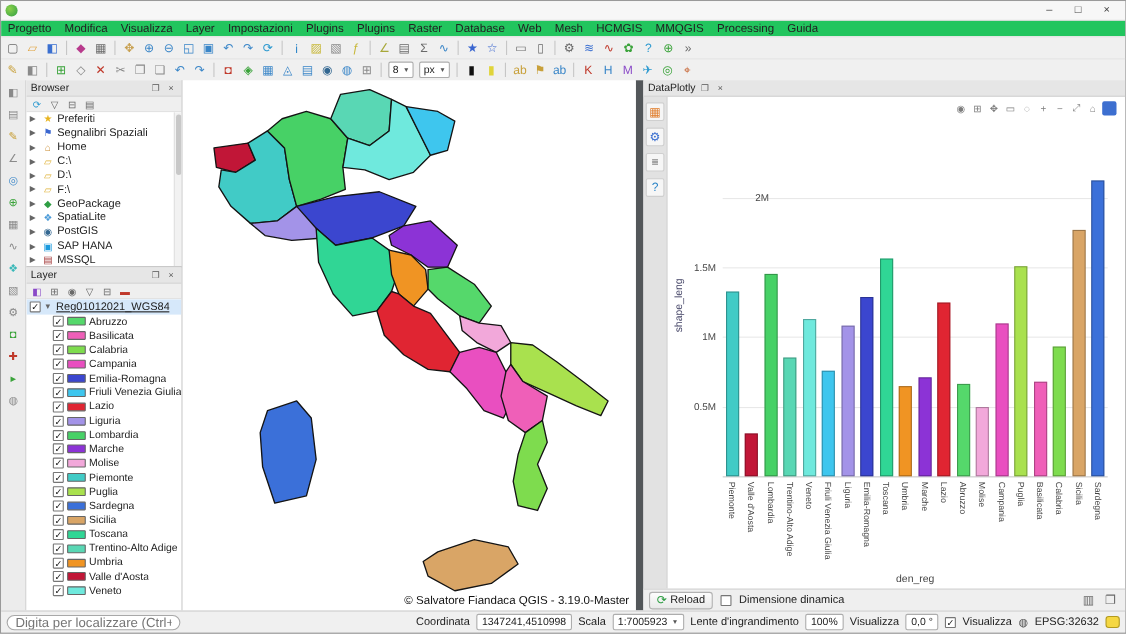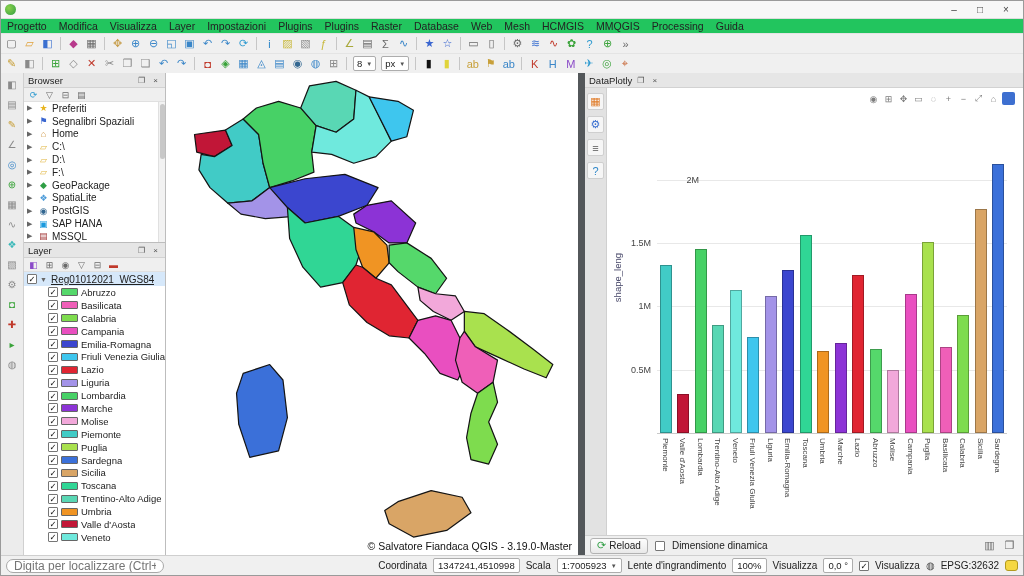--- a/index.html
+++ b/index.html
@@ -474,20 +474,21 @@
               <span class="mb-icon">✥</span>
               <span class="mb-icon">▭</span>
               <span class="mb-icon">◌</span>
               <span class="mb-icon">+</span>
               <span class="mb-icon">−</span>
               <span class="mb-icon">⤢</span>
               <span class="mb-icon">⌂</span>
               <span class="plotly-logo"></span>
             </div>
           <div class="ylab">shape_leng</div>
+          <div class="xtitle">den_reg</div>
         <div class="gridline" style="left: 50px; top: 281.667px; width: 350px;"></div>
             <div class="ytick" style="top: 276.667px;">0.5M</div>
             <div class="gridline" style="left: 50px; top: 218.333px; width: 350px;"></div>
             <div class="ytick" style="top: 213.333px;">1M</div>
             <div class="gridline" style="left: 50px; top: 155px; width: 350px;"></div>
             <div class="ytick" style="top: 150px;">1.5M</div>
             <div class="gridline" style="left: 50px; top: 91.6667px; width: 350px;"></div>
             <div class="ytick" style="top: 86.6667px; margin-left: 48px;">2M</div>
             <div class="axisline" style="left: 50px; top: 345px; width: 350px;"></div>
             <div class="bar" style="left: 52.75px; top: 176.533px; width: 12px; height: 168.467px; background: rgb(65, 203, 198);"></div>

